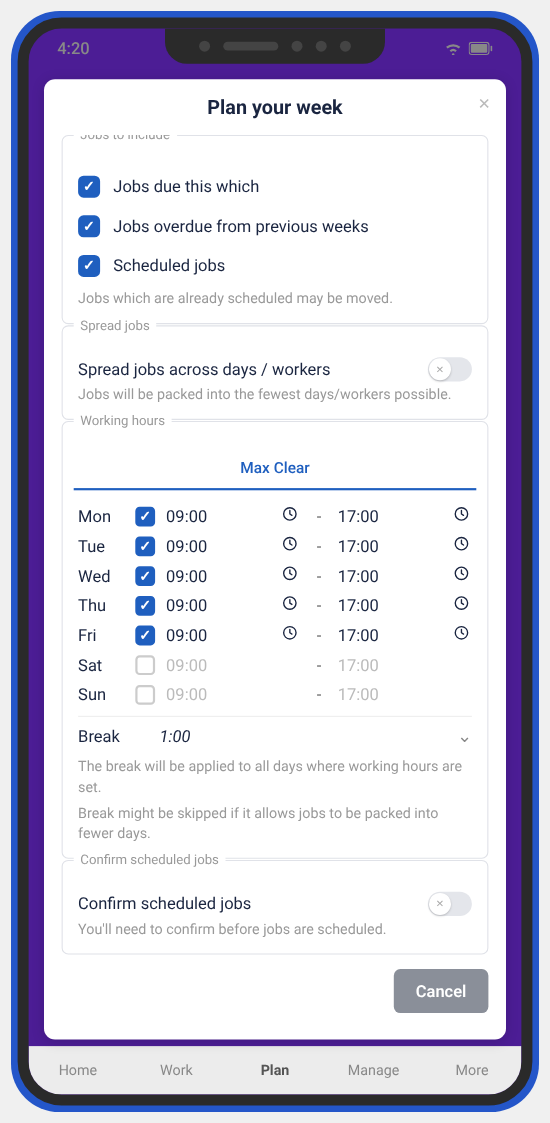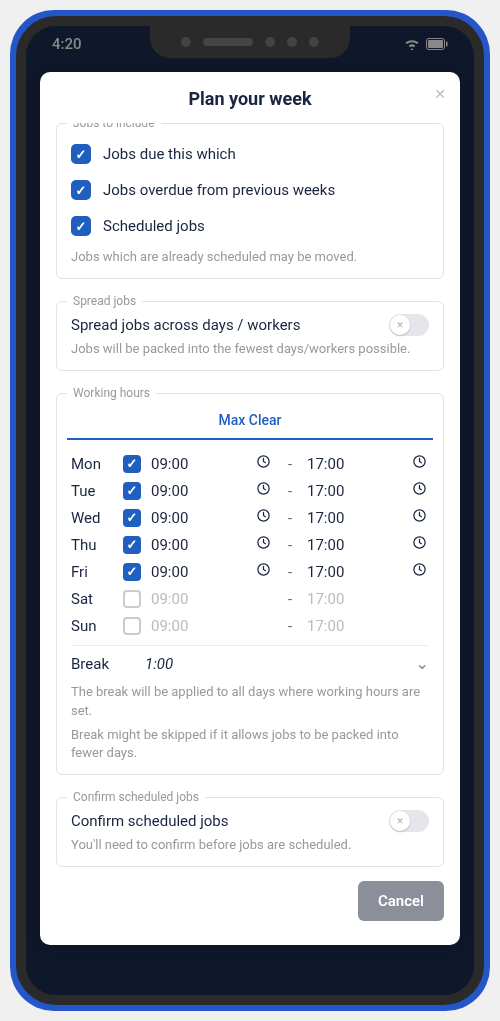--- a/index.html
+++ b/index.html
@@ -8,21 +8,21 @@
 .phone-frame {
   width: 480px;
   height: 1001px;
   background: #2456c9;
   border-radius: 44px;
   padding: 6px;
   position: relative;
 }
 .phone-inner {
   width: 100%; height: 100%;
-  background: #0f172a;
+  background: #4c1d95;
   border: 10px solid #2a2a2a;
   border-radius: 40px;
   position: relative;
   overflow: hidden;
 }
 .notch {
   position: absolute; top: 0; left: 50%; transform: translateX(-50%);
   width: 200px; height: 32px;
   background: #2a2a2a;
   border-radius: 0 0 20px 20px;
@@ -67,22 +67,22 @@
 }
 
 .modal-body {
   flex: 1; overflow-y: auto;
   padding: 0 16px 10px;
 }
 
 .section {
   border: 1px solid #e0e2e8;
   border-radius: 6px;
-  padding: 12px 14px 10px;
-  margin-bottom: 22px;
+  padding: 28px 14px 10px;
+  margin-bottom: 1px;
   position: relative;
 }
 .section-legend {
   position: absolute; top: -8px; left: 10px;
   background: #fff; padding: 0 6px;
   font-size: 12px; color: #999;
 }
 
 .checkbox-row {
   display: flex; align-items: center; gap: 12px;
@@ -194,20 +194,27 @@
           <svg width="22" height="12" viewBox="0 0 22 12">
               <rect x="0.5" y="0.5" width="18" height="11" rx="2.5" fill="none" stroke="#888" stroke-width="1"></rect>
               <rect x="2" y="2" width="15" height="8" rx="1" fill="#888"></rect>
               <rect x="20" y="3.5" width="1.5" height="5" rx="0.7" fill="#888"></rect>
             </svg>
         </span>
       </span>
     </div>
 
     <div class="screen-content">
+      <div class="bottom-nav" id="bottom-nav">
+          <div class="nav-item">Home</div>
+          <div class="nav-item">Work</div>
+          <div class="nav-item active">Plan</div>
+          <div class="nav-item">Manage</div>
+          <div class="nav-item">More</div>
+        </div>
 
       <div class="modal">
         <div class="modal-header">
           <div class="modal-title">Plan your week</div>
           <button class="modal-close">✕</button>
         </div>
 
         <div class="modal-body">
 
           <div class="section">

